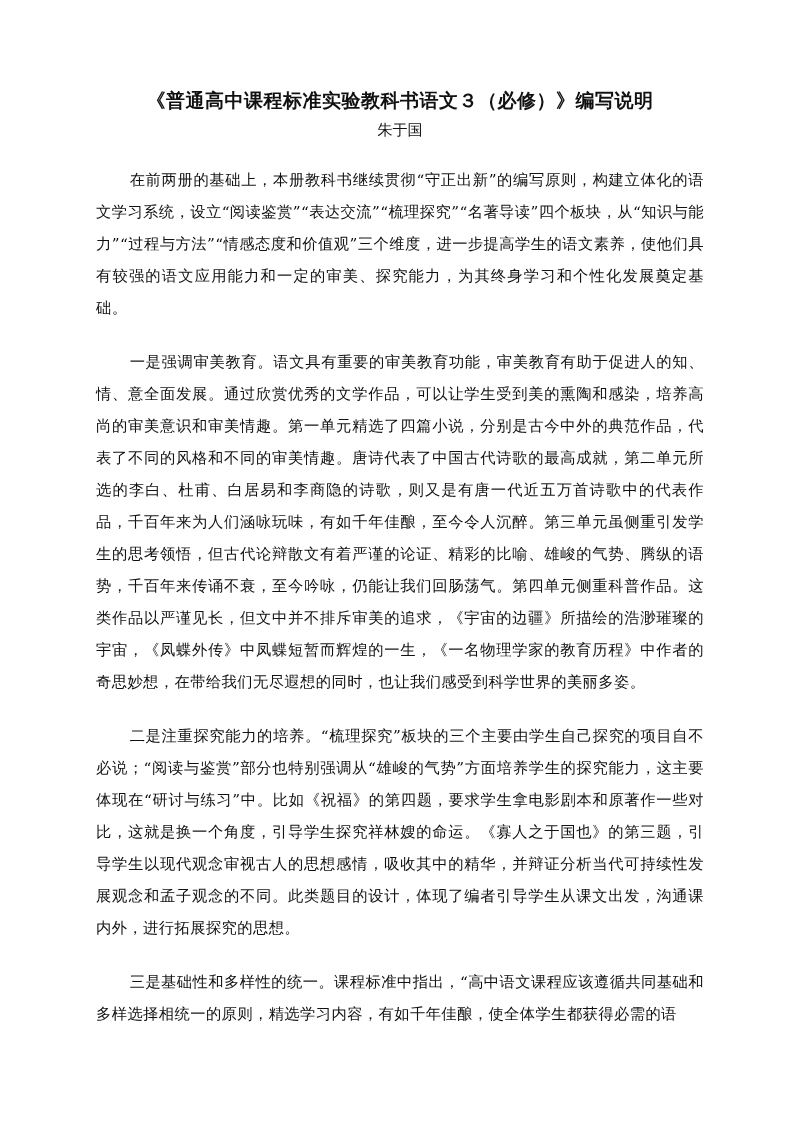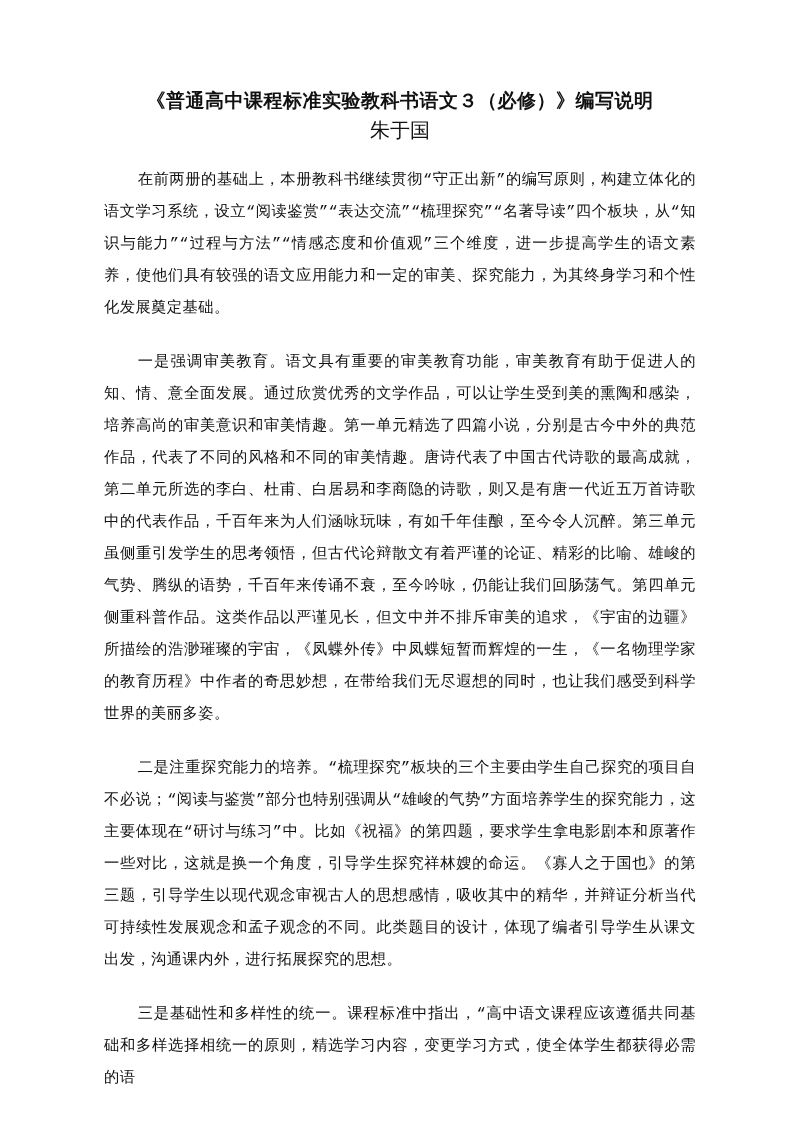--- a/index.html
+++ b/index.html
@@ -1,29 +1,29 @@
 <!DOCTYPE html>
 <html><head>
 <meta charset="utf-8">
 <style>
   html, body { margin: 0; padding: 0; background: #ffffff; }
   body { width: 800px; height: 1131px; overflow: hidden; position: relative;
          font-family: "DejaVu Serif", "Liberation Serif", serif; color: #111; }
   .page { position: absolute; left: 88px; top: 88px; width: 624px; }
   .title { text-align: center; font-size: 19px; font-weight: bold; line-height: 24px;
            font-family: "DejaVu Sans", "Liberation Sans", sans-serif; margin: 0; letter-spacing: 0.5px; }
-  .author { text-align: center; font-size: 20px; line-height: 24px; margin: 6px 0 0 0; }
-  .para { font-size: 15.3px; line-height: 32px; text-indent: 2.2em; margin: 16px; text-align: justify;
-          letter-spacing: 0.4px; font-family: Liberation Mono, monospace; }
+  .author { text-align: center; font-size: 15px; line-height: 24px; margin: 6px 0 0 0; }
+  .para { font-size: 15.3px; line-height: 32px; text-indent: 2.2em; margin: 8px; text-align: justify;
+          letter-spacing: 0.4px; }
   .p1 { margin-top: 22px; }
   .gap { margin-top: 22px; }
 </style>
 </head>
 <body>
 
 <div class="page">
   <h1 class="title">《普通高中课程标准实验教科书语文３（必修）》编写说明</h1>
   <p class="author">朱于国</p>
   <p class="para p1">在前两册的基础上，本册教科书继续贯彻“守正出新”的编写原则，构建立体化的语文学习系统，设立“阅读鉴赏”“表达交流”“梳理探究”“名著导读”四个板块，从“知识与能力”“过程与方法”“情感态度和价值观”三个维度，进一步提高学生的语文素养，使他们具有较强的语文应用能力和一定的审美、探究能力，为其终身学习和个性化发展奠定基础。</p>
   <p class="para gap">一是强调审美教育。语文具有重要的审美教育功能，审美教育有助于促进人的知、情、意全面发展。通过欣赏优秀的文学作品，可以让学生受到美的熏陶和感染，培养高尚的审美意识和审美情趣。第一单元精选了四篇小说，分别是古今中外的典范作品，代表了不同的风格和不同的审美情趣。唐诗代表了中国古代诗歌的最高成就，第二单元所选的李白、杜甫、白居易和李商隐的诗歌，则又是有唐一代近五万首诗歌中的代表作品，千百年来为人们涵咏玩味，有如千年佳酿，至今令人沉醉。第三单元虽侧重引发学生的思考领悟，但古代论辩散文有着严谨的论证、精彩的比喻、雄峻的气势、腾纵的语势，千百年来传诵不衰，至今吟咏，仍能让我们回肠荡气。第四单元侧重科普作品。这类作品以严谨见长，但文中并不排斥审美的追求，《宇宙的边疆》所描绘的浩渺璀璨的宇宙，《凤蝶外传》中凤蝶短暂而辉煌的一生，《一名物理学家的教育历程》中作者的奇思妙想，在带给我们无尽遐想的同时，也让我们感受到科学世界的美丽多姿。</p>
   <p class="para gap">二是注重探究能力的培养。“梳理探究”板块的三个主要由学生自己探究的项目自不必说；“阅读与鉴赏”部分也特别强调从“雄峻的气势”方面培养学生的探究能力，这主要体现在“研讨与练习”中。比如《祝福》的第四题，要求学生拿电影剧本和原著作一些对比，这就是换一个角度，引导学生探究祥林嫂的命运。《寡人之于国也》的第三题，引导学生以现代观念审视古人的思想感情，吸收其中的精华，并辩证分析当代可持续性发展观念和孟子观念的不同。此类题目的设计，体现了编者引导学生从课文出发，沟通课内外，进行拓展探究的思想。</p>
-  <p class="para gap">三是基础性和多样性的统一。课程标准中指出，“高中语文课程应该遵循共同基础和多样选择相统一的原则，精选学习内容，变更学习方式，使全体学生都获得必需的语</p>
+  <p class="para gap">三是基础性和多样性的统一。课程标准中指出，“高中语文课程应该遵循共同基础和多样选择相统一的原则，精选学习内容，有如千年佳酿，使全体学生都获得必需的语</p>
 </div>
 
 </body></html>

